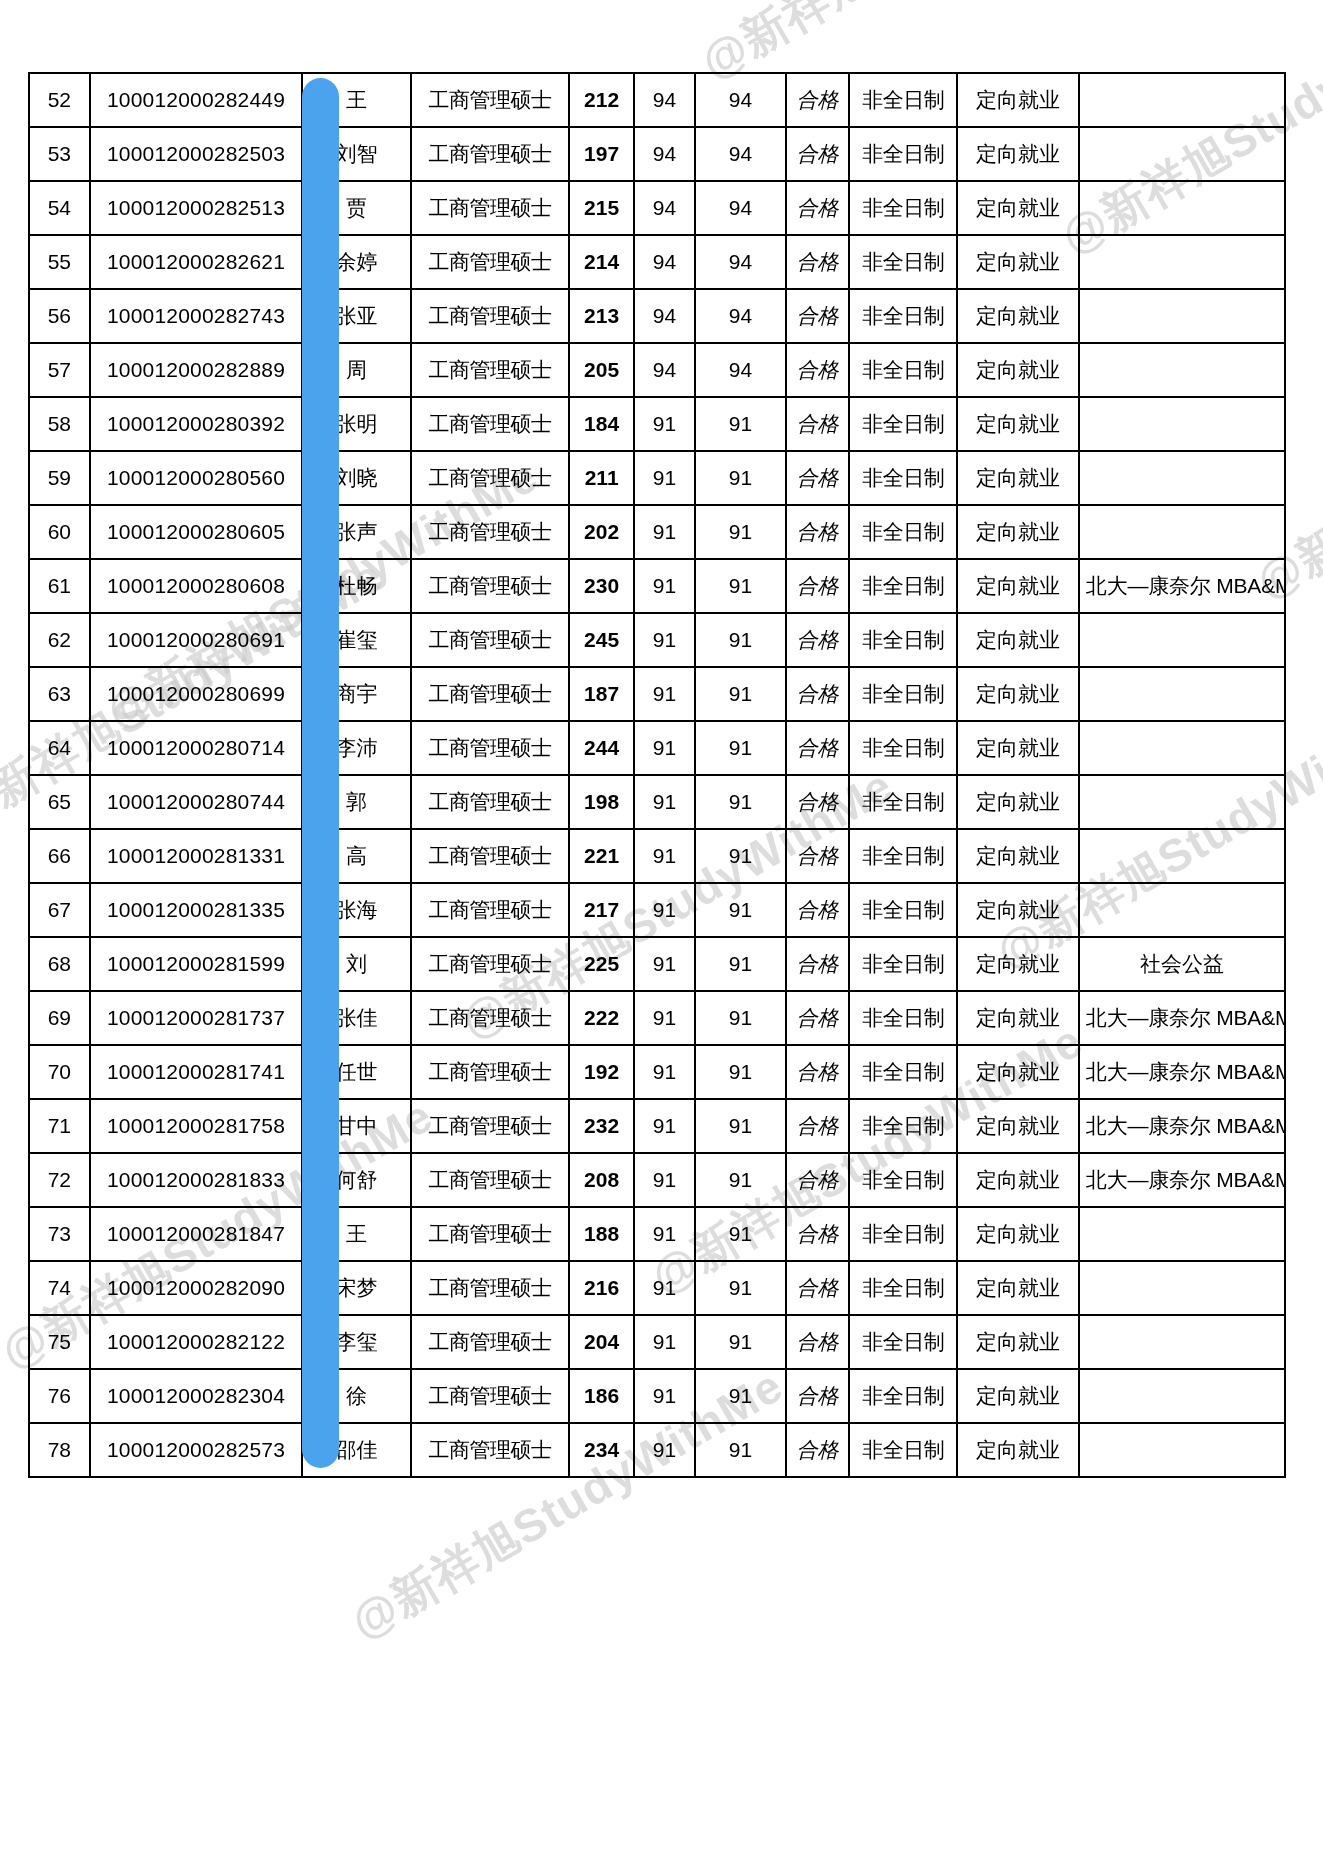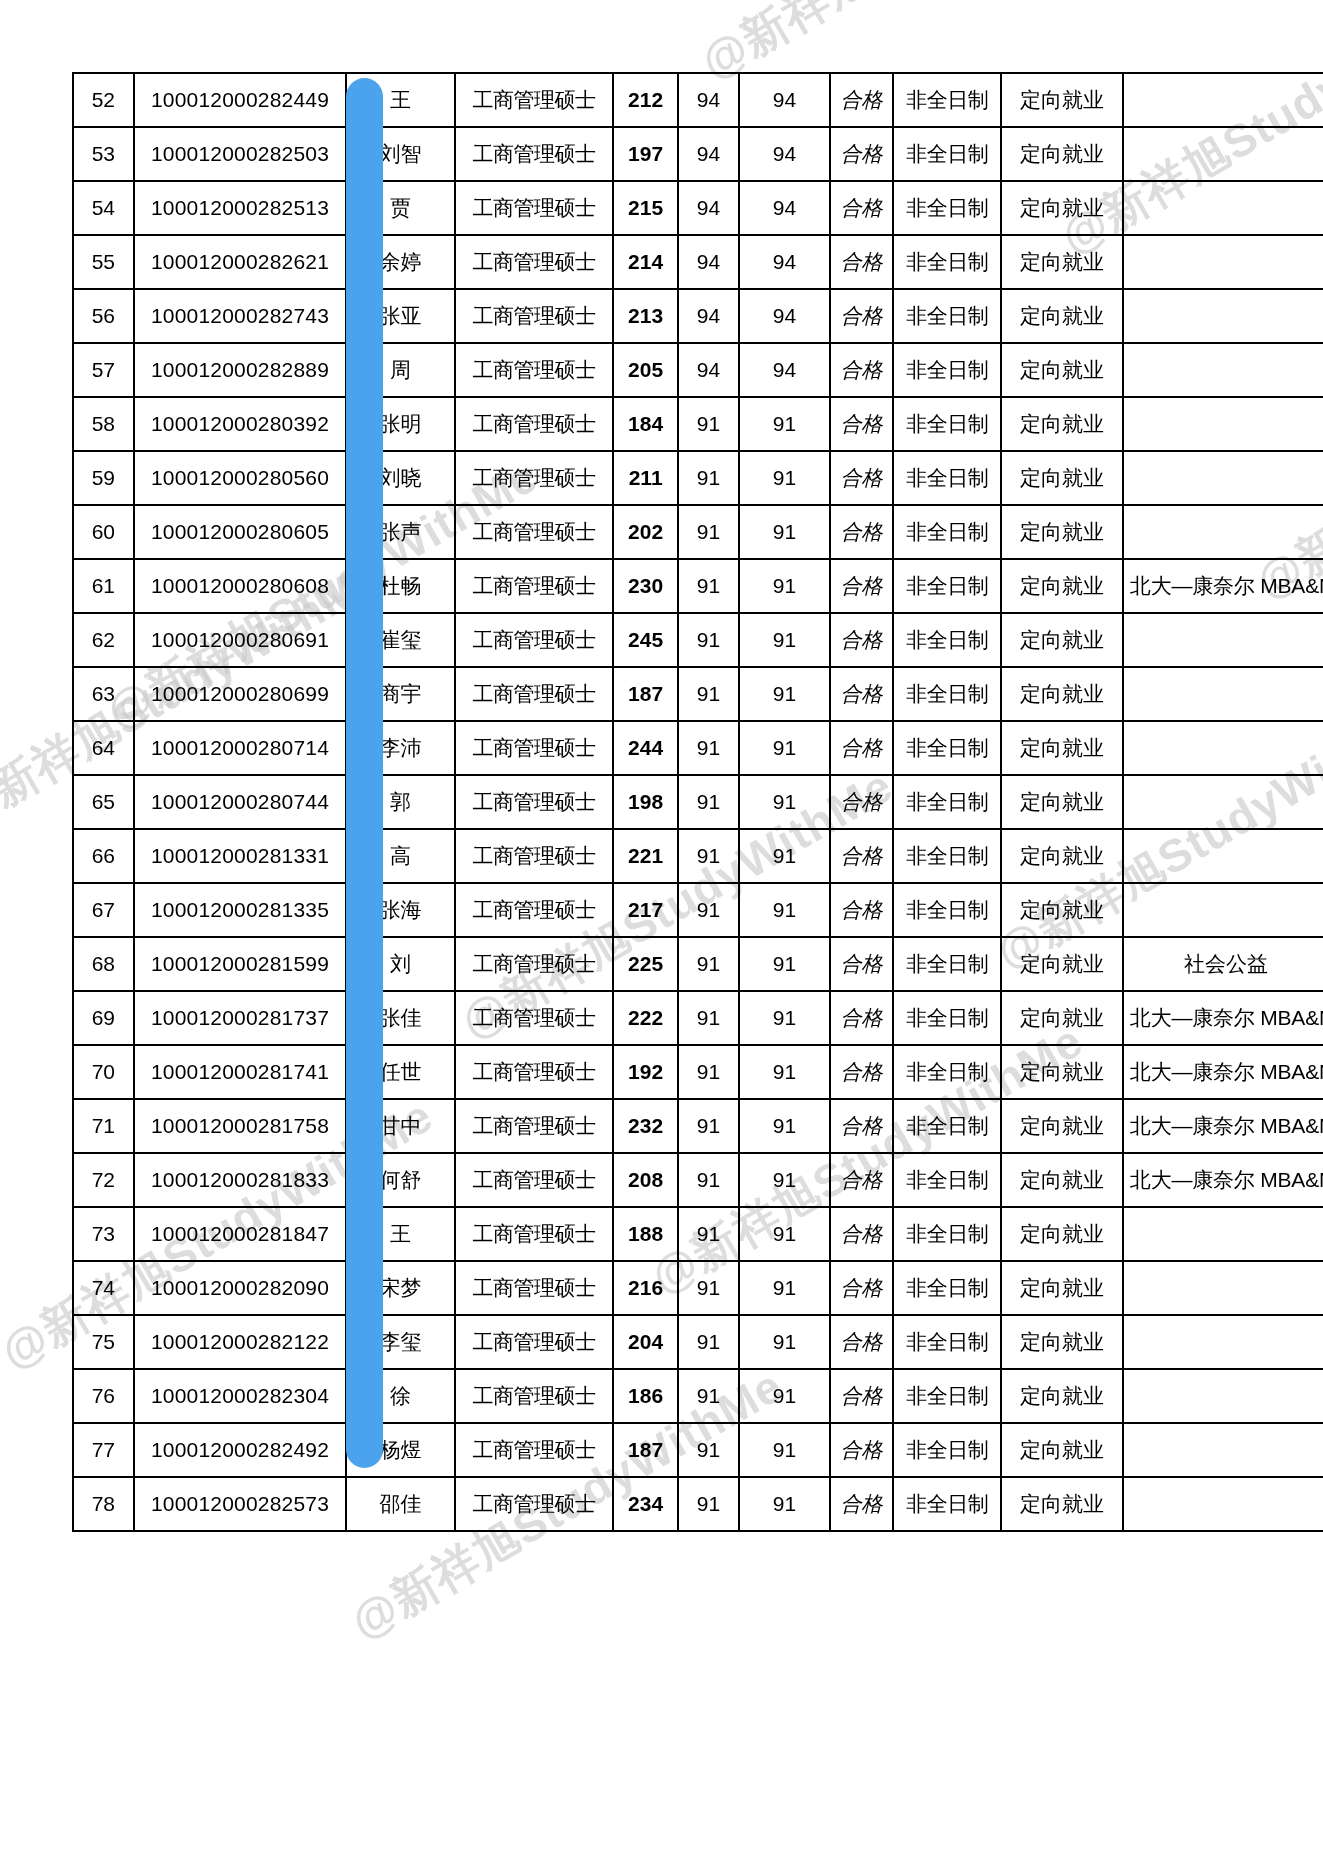--- a/index.html
+++ b/index.html
@@ -33,21 +33,20 @@
     transform-origin: left top;
     letter-spacing: 1px;
     font-family: "Liberation Sans", "DejaVu Sans", sans-serif;
   }
 
   
   #page {
     position: absolute;
     inset: 0;
     z-index: 1;
-    margin-left: 44px;
   }
   #score-table {
     position: absolute;
     left: 28px;
     top: 72px;
     width: 1258px;
     border-collapse: collapse;
     table-layout: fixed;
     background: transparent;
   }
@@ -462,33 +461,20 @@
           <td class="major">工商管理硕士</td>
           <td class="total">186</td>
           <td class="s1">91</td>
           <td class="s2">91</td>
           <td class="result">合格</td>
           <td class="mode">非全日制</td>
           <td class="emp">定向就业</td>
           <td class="note"></td>
         </tr>
         <tr>
-          <td class="seq">77</td>
-          <td class="id">100012000282492</td>
-          <td class="name">杨煜</td>
-          <td class="major">工商管理硕士</td>
-          <td class="total">187</td>
-          <td class="s1">91</td>
-          <td class="s2">91</td>
-          <td class="result">合格</td>
-          <td class="mode">非全日制</td>
-          <td class="emp">定向就业</td>
-          <td class="note"></td>
-        </tr>
-        <tr>
           <td class="seq">78</td>
           <td class="id">100012000282573</td>
           <td class="name">邵佳</td>
           <td class="major">工商管理硕士</td>
           <td class="total">234</td>
           <td class="s1">91</td>
           <td class="s2">91</td>
           <td class="result">合格</td>
           <td class="mode">非全日制</td>
           <td class="emp">定向就业</td>

